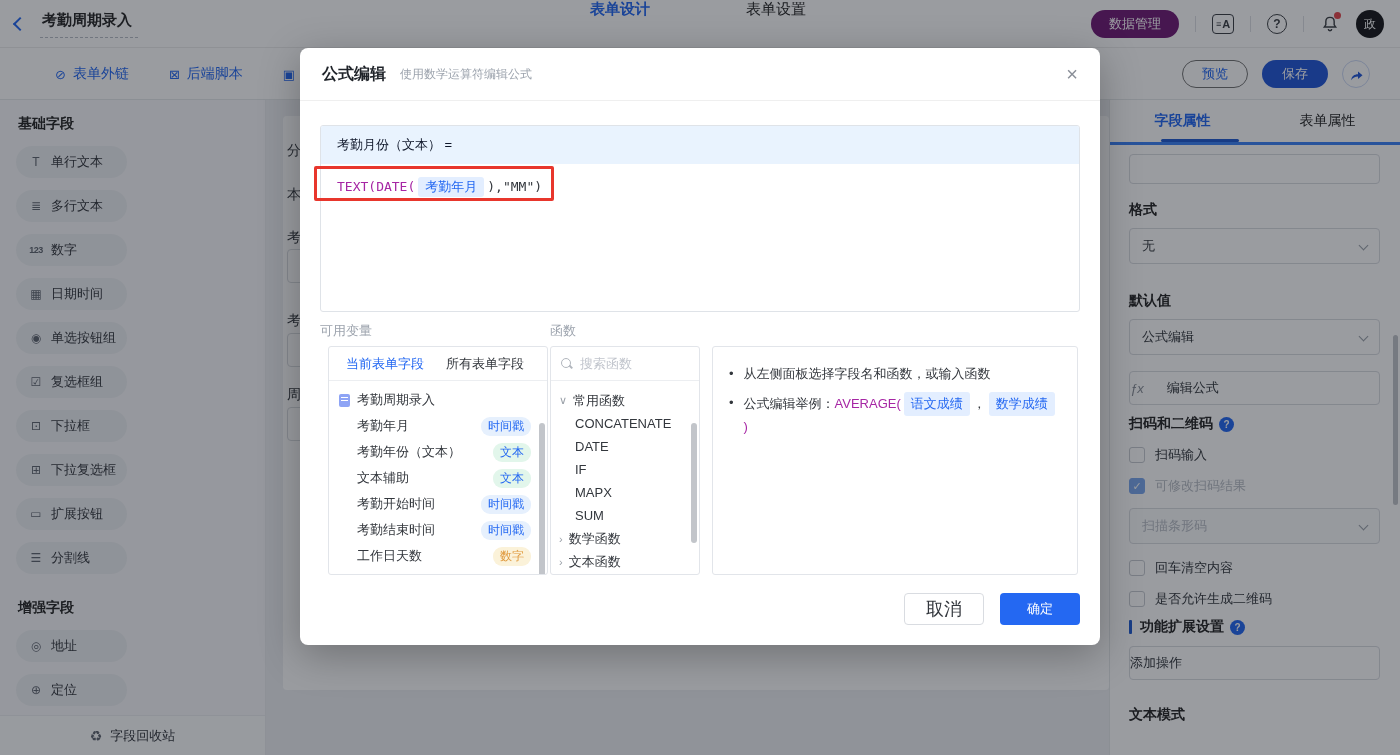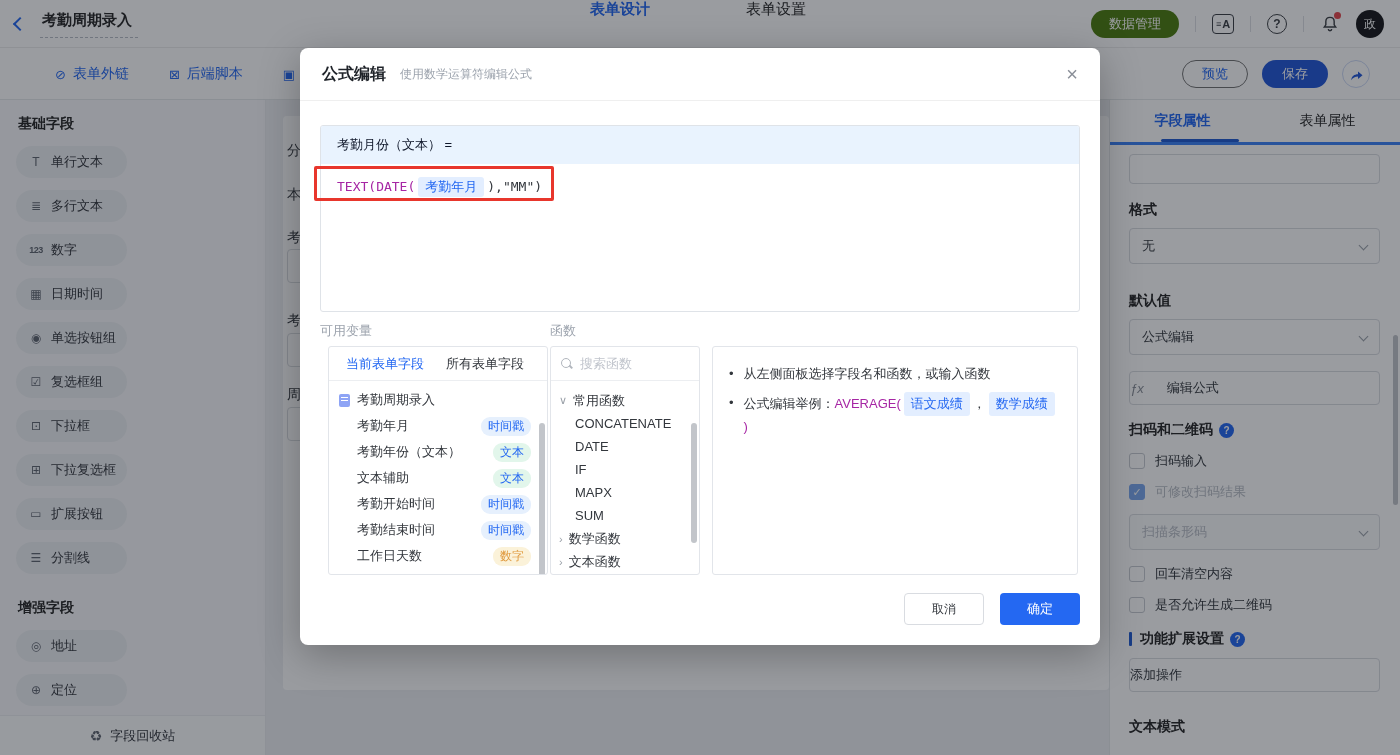--- a/index.html
+++ b/index.html
@@ -9,21 +9,21 @@
 
   
   .topbar { position:absolute; left:0; top:0; width:1400px; height:48px; background:#fff; border-bottom:1px solid #ececec; display:flex; align-items:center; z-index:1; }
   .back { width:40px; height:48px; display:flex; align-items:center; justify-content:center; cursor:pointer; }
   .back i { display:block; width:10px; height:10px; border-left:2px solid #2468f2; border-bottom:2px solid #2468f2; transform:rotate(45deg); }
   .doc-title { font-size:15px; font-weight:700; color:#262626; border-bottom:1px dashed #b9bec6; padding:2px 6px 7px 2px; }
   .top-tabs { position:absolute; left:590px; top:0; height:64px; display:flex; align-items:flex-start; gap:96px; }
   .top-tab { font-size:15px; color:#262626; cursor:pointer; }
   .top-tab.active { color:#2468f2; font-weight:600; }
   .top-right { position:absolute; right:16px; top:0; height:48px; display:flex; align-items:center; gap:16px; }
-  .btn-green { height:28px; padding:0 18px; border-radius:14px; background:#4d7c0f; color:#fff; font-size:13px; display:flex; align-items:center; cursor:pointer; }
+  .btn-green { height:28px; padding:0 18px; border-radius:14px; background:#701a75; color:#fff; font-size:13px; display:flex; align-items:center; cursor:pointer; }
   .v-div { width:1px; height:16px; background:#dcdfe3; }
   .ic-book { width:22px; height:20px; border:1.6px solid #3c3f44; border-radius:4px; display:flex; align-items:center; justify-content:center; font-size:11px; font-weight:700; color:#3c3f44; cursor:pointer; }
   .ic-book::before { content:"≡"; font-size:9px; margin-right:1px; font-weight:400; }
   .ic-help { width:20px; height:20px; border:1.6px solid #3c3f44; border-radius:50%; display:flex; align-items:center; justify-content:center; font-size:12px; font-weight:700; color:#3c3f44; cursor:pointer; }
   .ic-bell { position:relative; width:20px; height:20px; cursor:pointer; }
   .ic-bell .dot { position:absolute; right:-1px; top:-2px; width:7px; height:7px; border-radius:50%; background:#e5484d; }
   .avatar { width:28px; height:28px; border-radius:50%; background:#17181a; color:#fff; font-size:12px; display:flex; align-items:center; justify-content:center; cursor:pointer; }
 
   
   .toolbar2 { position:absolute; left:0; top:48px; width:1400px; height:52px; background:#fff; border-bottom:1px solid #e6e8eb; z-index:1; }
@@ -61,21 +61,21 @@
   .rp-tab.active { color:#2468f2; font-weight:600; }
   .rp-underline { position:absolute; left:51px; bottom:0; width:78px; height:3px; background:#1f5ad0; border-radius:2px; }
   .rp-content { padding:5px 20px 0 19px; }
   .rp-input { height:30px; border:1px solid #d9dce1; border-radius:4px; background:#fff; }
   .rp-label { font-size:14px; font-weight:700; color:#262626; margin:17px 0 9px; }
   .rp-select { position:relative; height:36px; border:1px solid #d9dce1; border-radius:4px; background:#fff; display:flex; align-items:center; padding:0 28px 0 12px; font-size:13px; color:#33373d; cursor:pointer; }
   .rp-select.disabled { color:#b7bcc4; background:#fafbfc; cursor:default; }
   .sel-arrow { position:absolute; right:12px; top:13px; width:7px; height:7px; border-right:1.5px solid #9aa0a8; border-bottom:1.5px solid #9aa0a8; transform:rotate(45deg); }
   .rp-btn { height:34px; border:1px solid #d9dce1; border-radius:4px; background:#fff; display:flex; align-items:center; justify-content:flex-start; gap:23px; font-size:13px; color:#33373d; margin-top:16px; cursor:pointer; }
   .rp-btn .fx { color:#8a8f98; font-style:italic; font-size:13px; }
-  .rp-sec { display:flex; align-items:center; gap:6px; font-size:14px; font-weight:700; color:#262626; margin-top:16px; }
+  .rp-sec { display:flex; align-items:center; gap:6px; font-size:14px; font-weight:700; color:#262626; margin-top:10px; }
   .rp-sec .qm { width:15px; height:15px; border-radius:50%; background:#2468f2; color:#fff; font-size:10px; font-weight:700; display:flex; align-items:center; justify-content:center; cursor:pointer; }
   .rp-sec .bar { width:3px; height:14px; background:#1f5ad0; border-radius:1px; margin-right:2px; }
   .cbx-row { display:flex; align-items:center; gap:10px; margin-top:13px; cursor:pointer; }
   .cbx { width:16px; height:16px; border:1px solid #c6cad1; border-radius:3px; background:#fff; flex:none; }
   .cbx.checked { background:#7ba7ee; border-color:#7ba7ee; color:#fff; font-size:11px; line-height:15px; text-align:center; }
   .cbx-label { font-size:13px; color:#33373d; }
   .cbx-label.disabled { color:#b7bcc4; }
   .rp-scrollthumb { position:absolute; right:2px; top:235px; width:5px; height:170px; border-radius:3px; background:#c2c5ca; }
 
   
@@ -117,21 +117,21 @@
   .fc-search input::placeholder { color:#c0c4cc; }
   .fc-list { padding-top:8px; position:relative; }
   .fc-group { height:23px; display:flex; align-items:center; gap:6px; padding-left:8px; font-size:13px; color:#33373d; cursor:pointer; }
   .fc-group .cv { color:#9aa0a8; font-size:11px; }
   .fc-item { height:23px; line-height:23px; padding-left:24px; font-size:13px; color:#33373d; cursor:pointer; }
   .fc-scroll { position:absolute; right:2px; top:42px; width:6px; height:120px; border-radius:3px; background:#c2c5ca; }
   .tips { left:412px; width:366px; padding:16px 16px 0 16px; }
   .tip-line { display:flex; gap:10px; font-size:13px; color:#33373d; line-height:22px; margin-bottom:7px; }
   .tip-line .b { color:#33373d; }
   .m-footer { position:absolute; right:20px; bottom:20px; display:flex; gap:16px; }
-  .btn-cancel { width:80px; height:32px; border:1px solid #d9dce1; border-radius:4px; background:#fff; color:#33373d; font-size:12px; display:flex; align-items:center; justify-content:center; cursor:pointer; }
+  .btn-cancel { width:80px; height:32px; border:1px solid #d9dce1; border-radius:4px; background:#fff; color:#33373d; font-size:18px; display:flex; align-items:center; justify-content:center; cursor:pointer; }
   .btn-ok { width:80px; height:32px; border-radius:4px; background:#2468f2; color:#fff; font-size:13px; display:flex; align-items:center; justify-content:center; cursor:pointer; }
 </style>
 </head>
 <body>
 
 <div class="app">
 
   <div class="topbar">
     <div class="back">
         <i></i>

